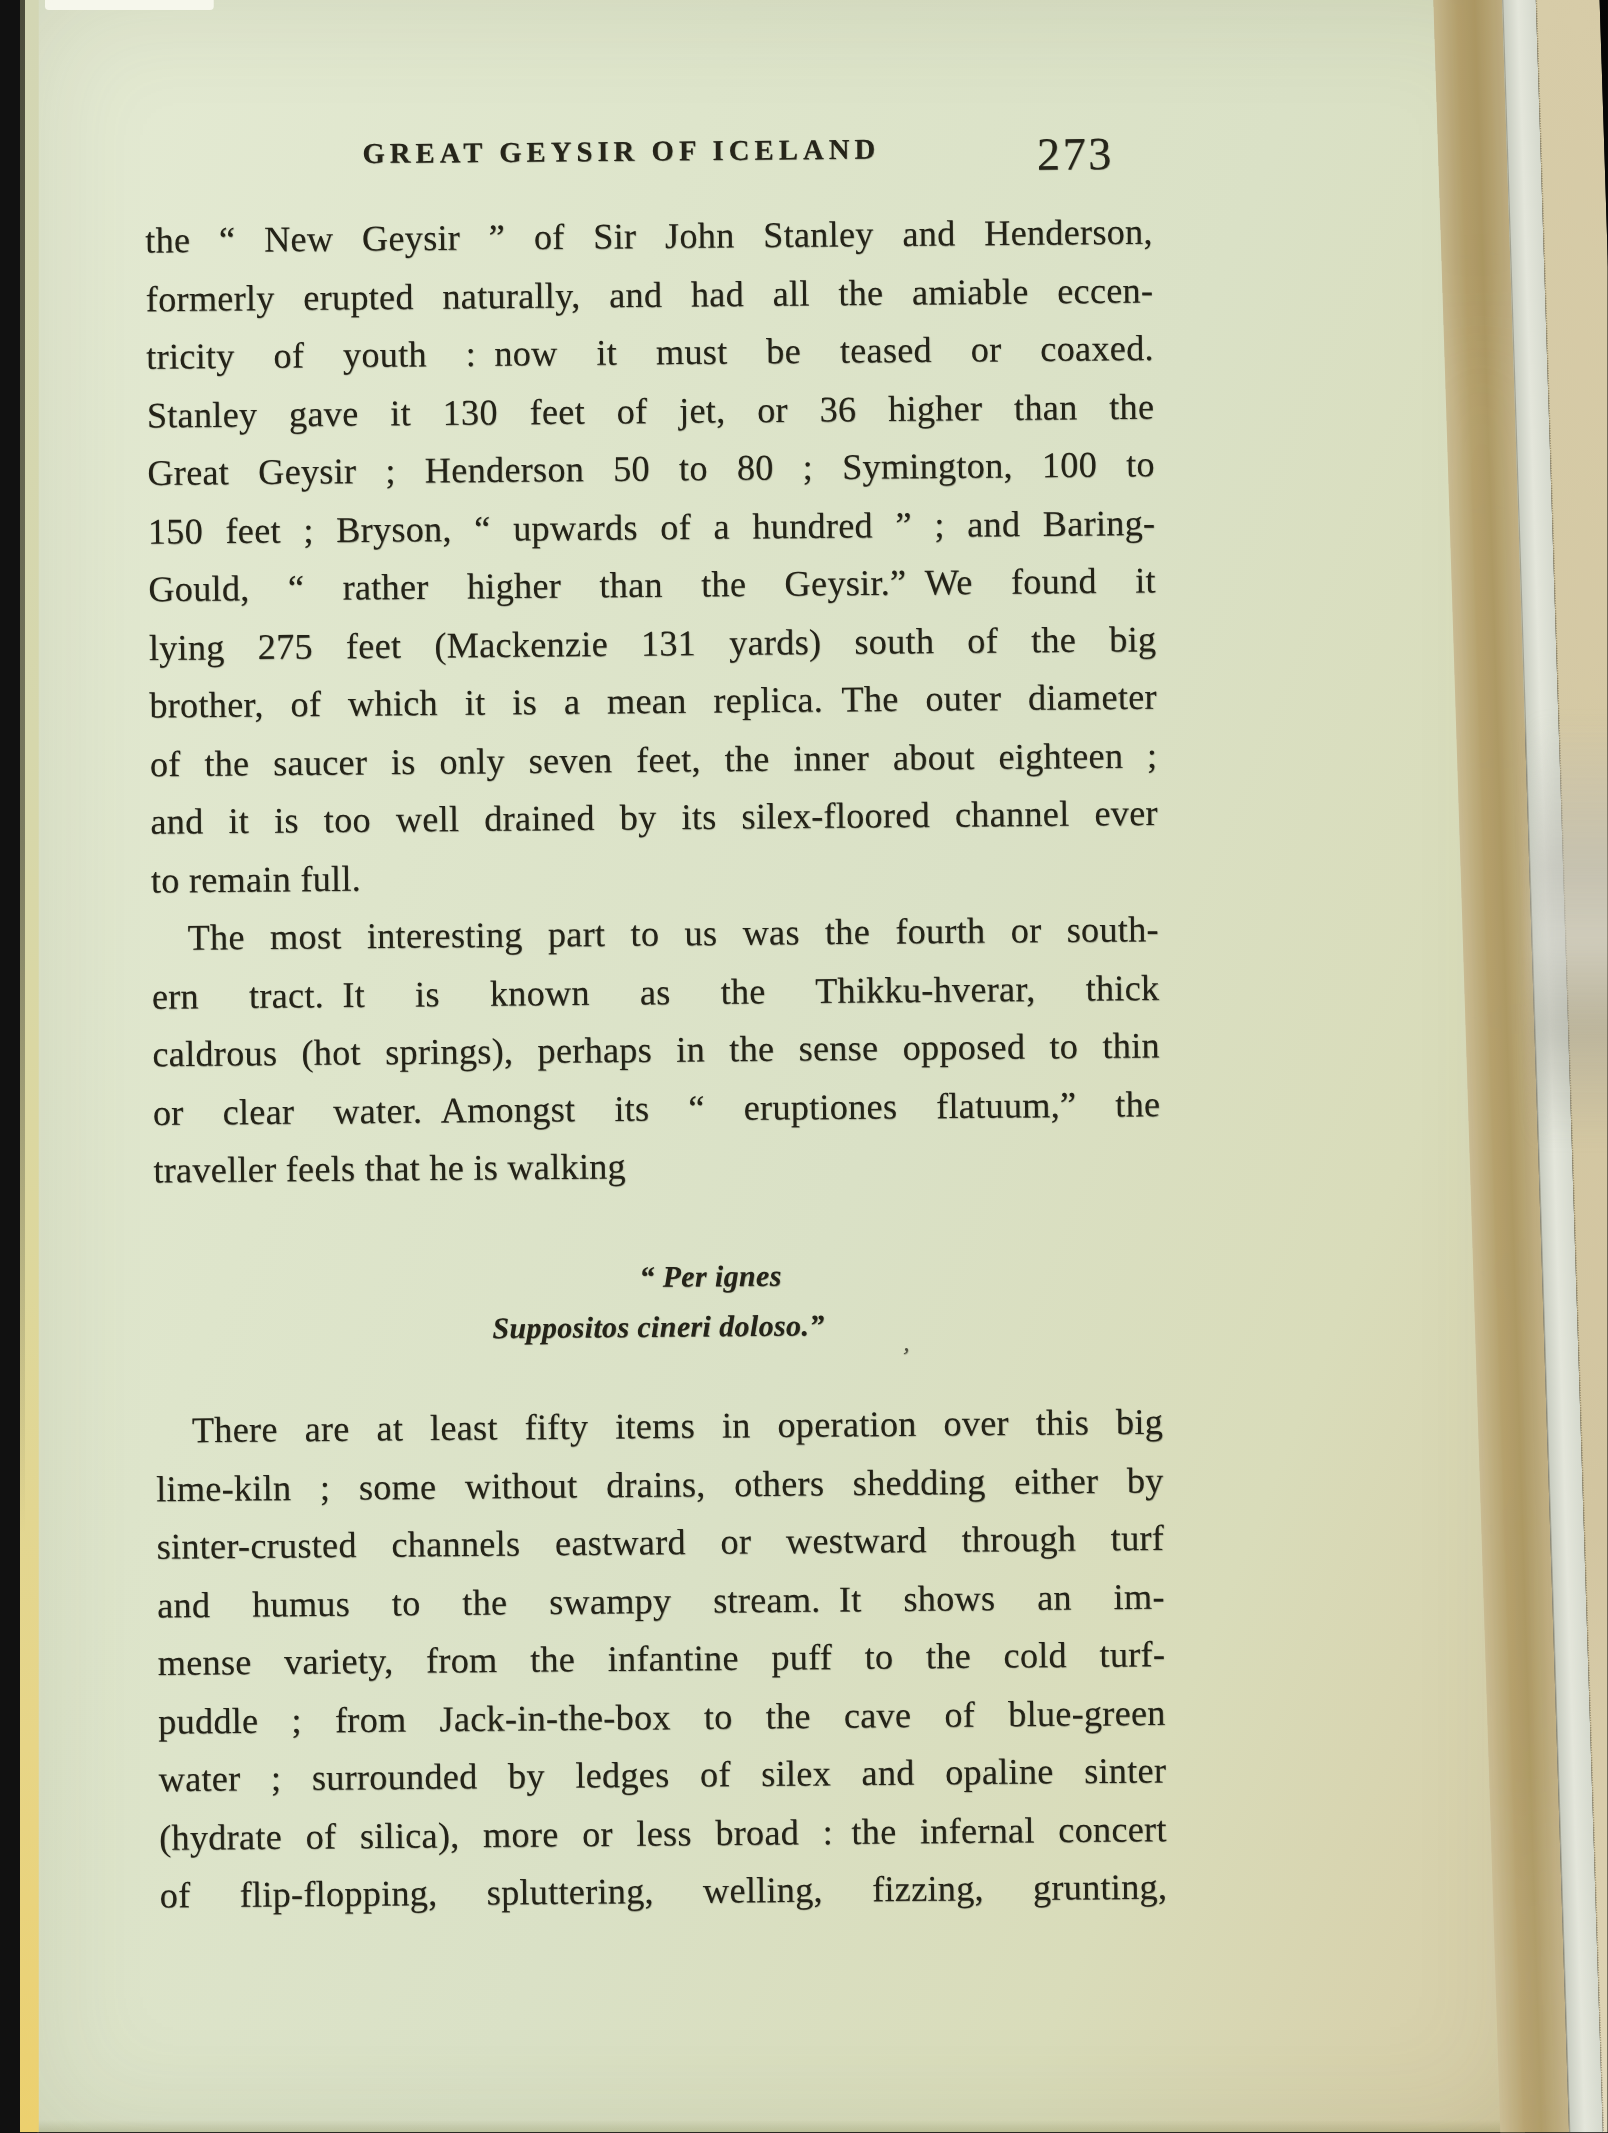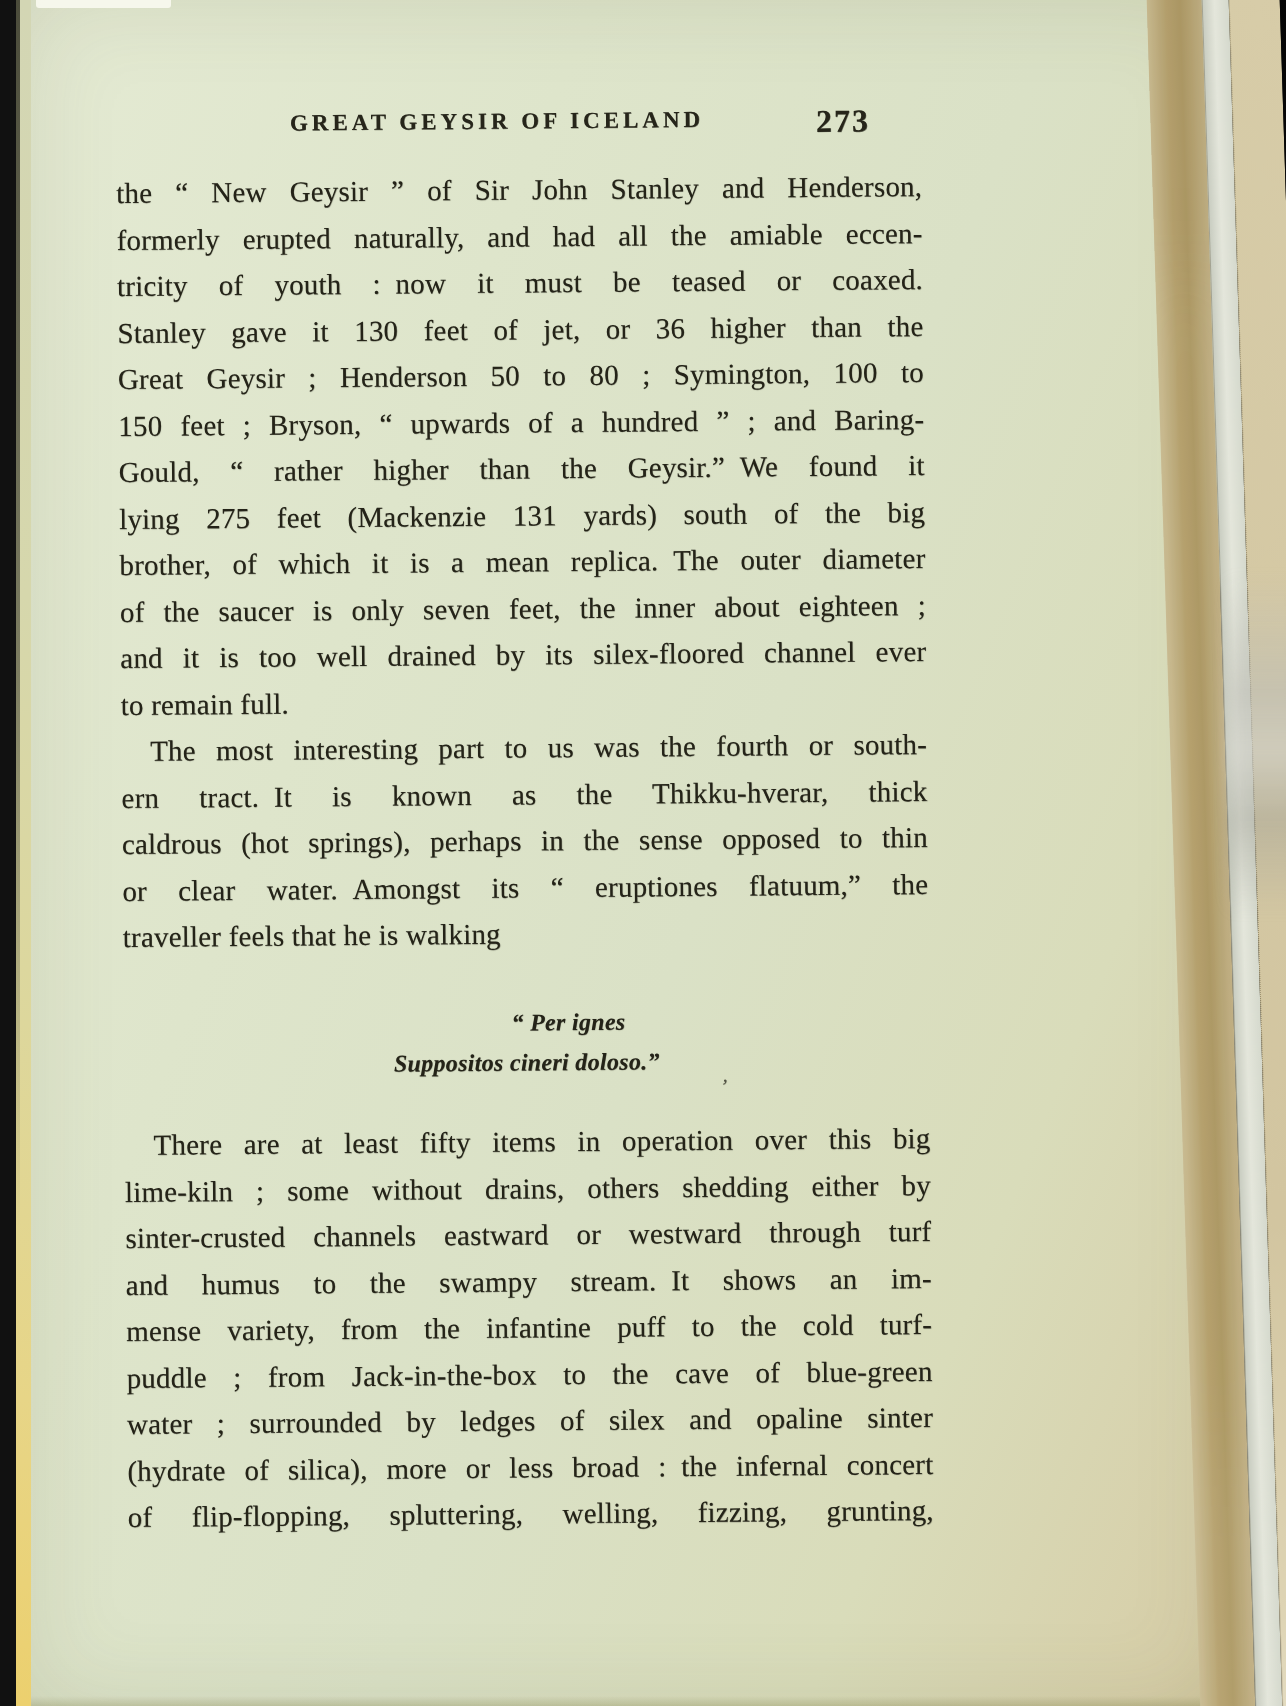--- a/index.html
+++ b/index.html
@@ -72,21 +72,21 @@
     position:absolute; left:100px; top:109px; width:806px; height:34px; z-index:5;
     transform:rotate(-0.5deg); transform-origin:left center;
     color:#26251a;
   }
   #head-title {
     position:absolute; left:50%; transform:translateX(-50%); margin-left:-22px; top:3px;
     font-size:23px; font-weight:bold; letter-spacing:4px; white-space:nowrap;
     text-shadow:.4px .4px .6px rgba(30,30,20,.55);
   }
   #page-num {
-    position:absolute; right:52px; top:0; font-size:32px; font-weight:bold; letter-spacing:2px;
+    position:absolute; right:31px; top:0; font-size:37px; font-weight:normal; letter-spacing:2px;
     text-shadow:.4px .4px .6px rgba(30,30,20,.55);
   }
   #text-block {
     position:absolute; left:100px; top:170px; width:806px; z-index:5;
     transform:rotate(-0.5deg); transform-origin:left top;
     color:#242318; font-size:29px; line-height:46.5px; letter-spacing:.2px;
     text-shadow:.3px .45px .7px rgba(32,32,22,.5);
   }
   .para { position:absolute; left:0; width:806px; }
   #para-0 { top:0; }

